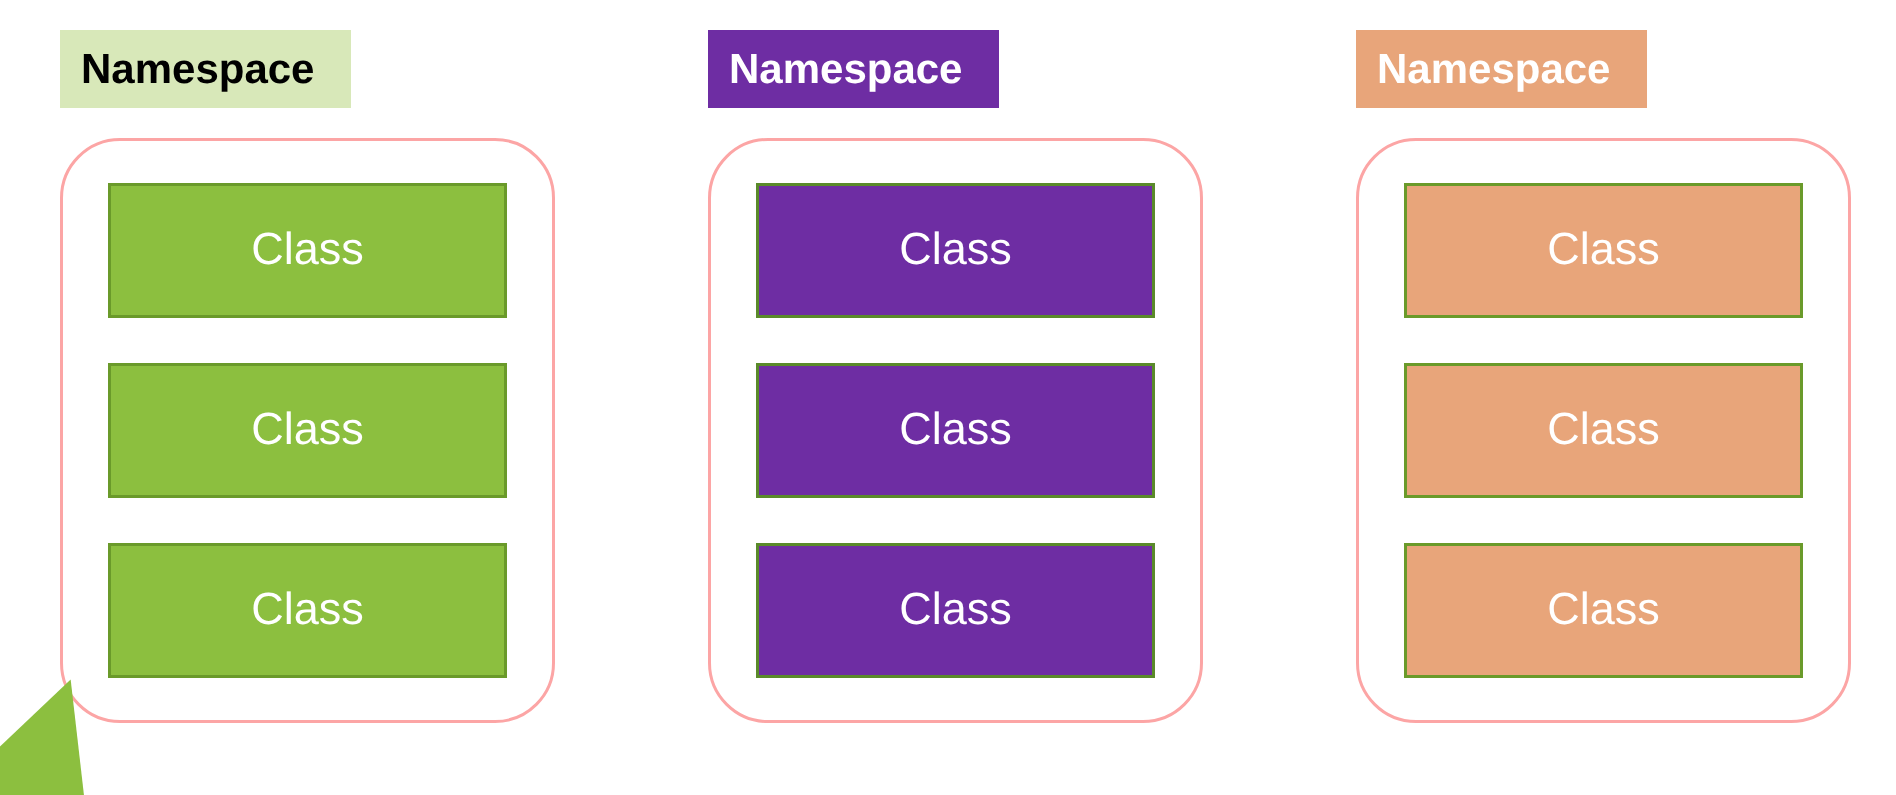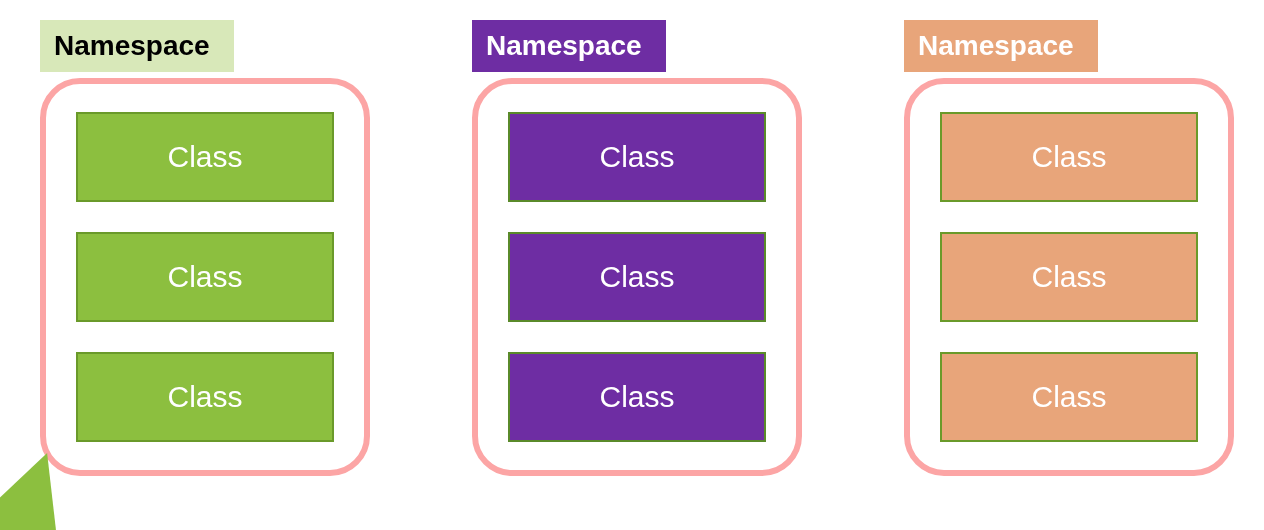--- a/index.html
+++ b/index.html
@@ -24,36 +24,36 @@
     .namespace-group {
       display: flex;
       flex-direction: column;
       align-items: flex-start;
       width: 330px;
     }
     .namespace-header {
       padding: 10px 24px 10px 14px;
       font-size: 28px;
       font-weight: bold;
-      margin-bottom: 6px;
+      margin-bottom: 20px;
     }
     .namespace-header.green {
       background: #d8e8b9;
       color: #000000;
     }
     .namespace-header.purple {
       background: #6e2da3;
       color: #ffffff;
     }
     .namespace-header.orange {
       background: #e8a57a;
       color: #ffffff;
     }
     .namespace-container {
-      border: 6px solid #fca5a5;
+      border: 2px solid #fca5a5;
       border-radius: 40px;
       width: 100%;
       padding: 28px 30px;
       display: flex;
       flex-direction: column;
       gap: 30px;
     }
     .class-box {
       height: 90px;
       display: flex;

